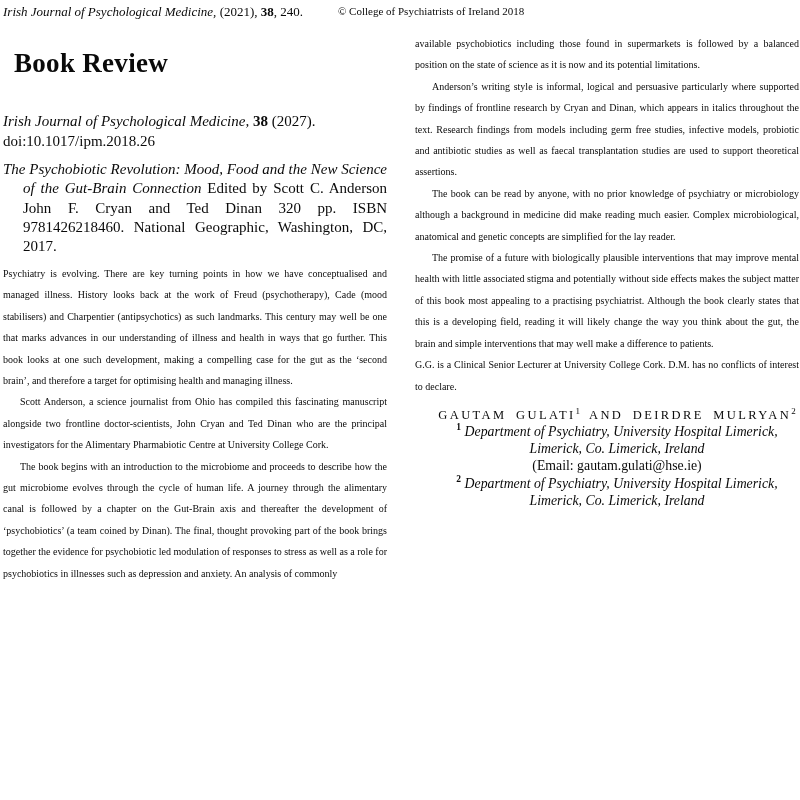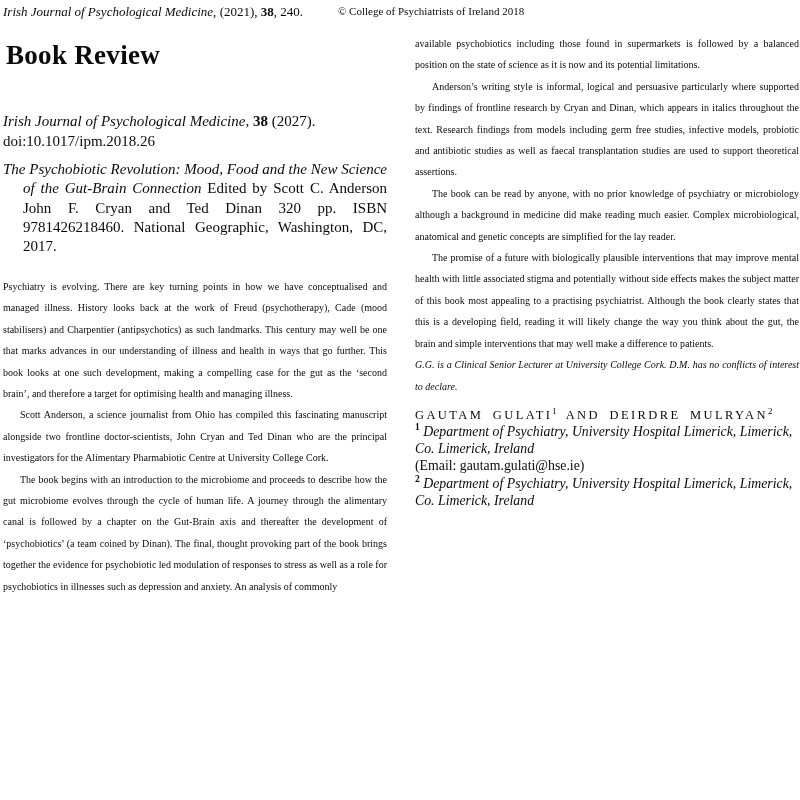--- a/index.html
+++ b/index.html
@@ -19,21 +19,21 @@
     font-size:13px;line-height:15px;
     font-family:"Liberation Serif",serif;
   }
   .header-right{
     position:absolute;left:338px;top:4px;
     font-size:11px;line-height:15px;
     font-family:"Liberation Serif",serif;
   }
 
   .title{
-    position:absolute;left:2px;top:37px;margin:4px;
+    position:absolute;left:2px;top:37px;margin:12px;
     font-size:27px;line-height:28px;font-weight:bold;
     font-family:"Liberation Serif",serif;
     letter-spacing:0.3px;
   }
 
   .citation{
     position:absolute;left:3px;top:112px;width:385px;
     font-size:15px;line-height:19.5px;
     font-family:"Liberation Serif",serif;
   }
@@ -41,37 +41,37 @@
   .book-ref{
     position:absolute;left:3px;top:160px;width:384px;
     font-size:15px;line-height:19.3px;
     font-family:"Liberation Serif",serif;
     text-align:justify;
     padding-left:20px;text-indent:-20px;
     box-sizing:border-box;
   }
 
   .col{position:absolute;font-family:"Liberation Serif",serif;}
-  .col-left{left:3px;top:276px;width:384px;}
+  .col-left{left:3px;top:263px;width:384px;}
   .col-right{left:415px;top:33px;width:384px;}
 
   .para{
     margin:0;
     font-size:10px;line-height:21.4px;
     text-align:justify;
   }
   .indent{text-indent:17px;}
 
   .coi-heading{
     margin:22px 0 12px 0;
     font-size:15.5px;line-height:19px;font-weight:bold;
   }
-  .coi-text{text-align:justify;font-style:italic;}
+  .coi-text{text-align:justify;}
 
-  .authors{margin-top:11px;text-align:left;}
+  .authors{margin-top:11px;text-align:center;margin-left:20px;}
   .authors-line{
     font-size:12.5px;line-height:15px;
     letter-spacing:2.4px;word-spacing:4px;
     white-space:nowrap;
   }
   .authors-line sup{
     font-size:9px;letter-spacing:0;vertical-align:super;line-height:0;
   }
   .affil{
     font-size:13.8px;line-height:17.2px;

